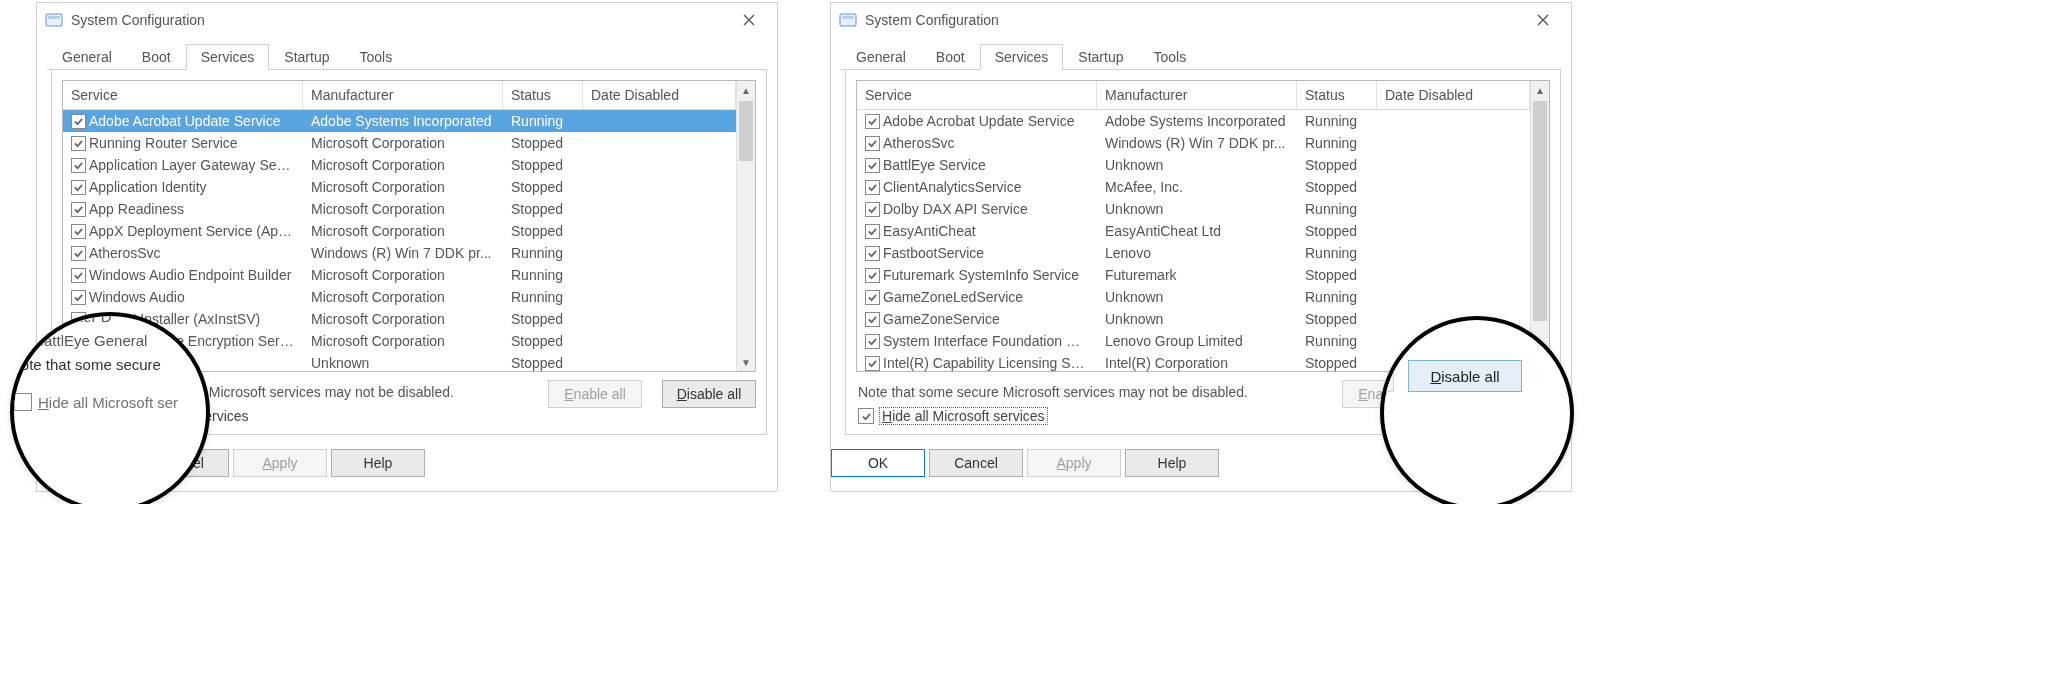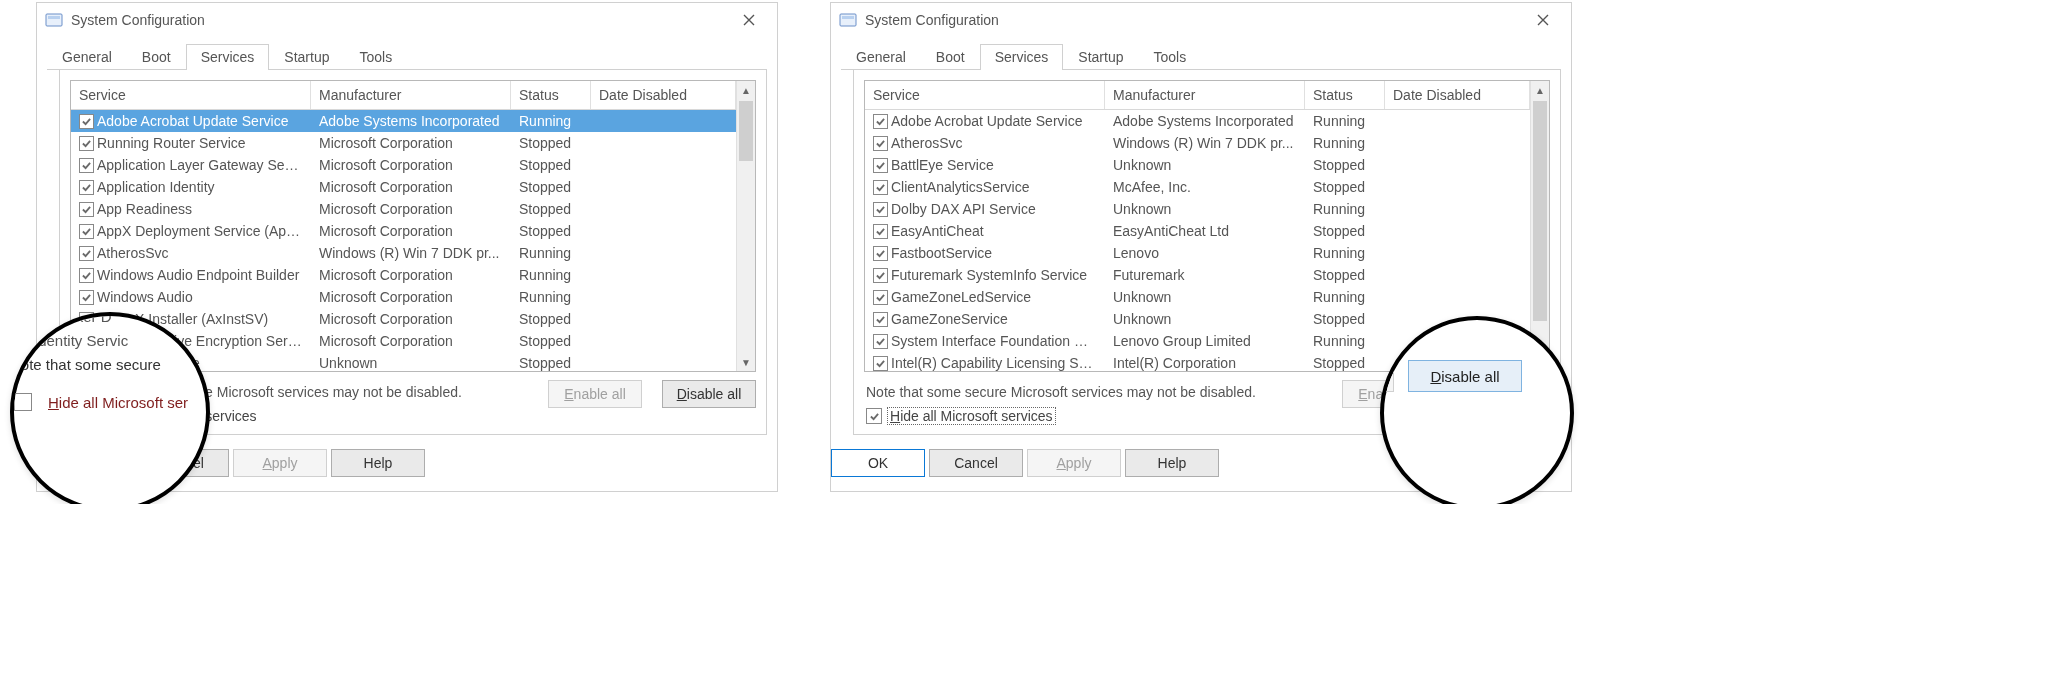--- a/index.html
+++ b/index.html
@@ -6,21 +6,21 @@
 .stage{width:2048px;height:504px;position:relative;overflow:hidden;}
 .dlg{position:absolute;width:740px;border:1px solid #d0d0d0;background:#fff;}
 .title-bar{display:flex;align-items:center;height:34px;padding:0 8px;}
 .title-icon{width:18px;height:18px;margin-right:8px;display:flex;align-items:center;justify-content:center;}
 .title-text{flex:1;color:#555;}
 .close-x{width:40px;height:30px;display:flex;align-items:center;justify-content:center;color:#555;cursor:default;}
 .tabs-wrap{padding:6px 10px 0 10px;}
 .tabs{display:flex;border-bottom:1px solid #d0d0d0;}
 .tab{padding:4px 14px 5px 14px;border:1px solid transparent;border-bottom:none;color:#555;cursor:default;position:relative;top:1px;}
 .tab.active{border-color:#d0d0d0;background:#fff;}
-.tab-body{border:1px solid #d0d0d0;border-top:none;padding:10px 10px 10px 10px;margin:0 0 0 12px;}
+.tab-body{border:1px solid #d0d0d0;border-top:none;padding:10px 10px 10px 10px;margin:0 0 0 4px;}
 .list-wrap{border:1px solid #b8b8b8;height:290px;display:flex;}
 .list-cols{flex:1;display:flex;flex-direction:column;overflow:hidden;}
 .list-head{display:flex;border-bottom:1px solid #d8d8d8;background:#fff;}
 .lh{padding:6px 8px;border-right:1px solid #e0e0e0;color:#555;white-space:nowrap;overflow:hidden;text-overflow:ellipsis;box-sizing:border-box;}
 .c1{width:240px;}
 .c2{width:200px;}
 .c3{width:80px;}
 .c4{flex:1;}
 .list-body{flex:1;overflow:hidden;}
 .row{display:flex;align-items:center;height:22px;}
@@ -529,27 +529,27 @@
       <div class="cell c1n">BitLocker D</div>
     </div>
     <div class="row" style="height:24px;">
       <div class="chk-cell">
             <div class="chk">
               <svg class="check" viewBox="0 0 10 10">
                 <polyline points="1,5 4,8 9,2"></polyline>
               </svg>
             </div>
           </div>
-      <div class="cell c1n" style="font-weight:400;">Identity Servic</div>
+      <div class="cell c1n" style="font-weight:400;">BattlEye General</div>
     </div>
     <div style="padding:4px 0 0 2px;color:#333;">Note that some secure</div>
     <div style="height:12px;"></div>
     <div class="hide-row" style="margin-left:6px;">
       <div class="chk" style="width:16px;height:16px;"></div>
-      <div style="color:#7f1d1d;margin-left:10px;"><span class="u">H</span><span>ide all Microsoft ser</span></div>
+      <div style="color:#737373;"><span class="u">H</span><span>ide all Microsoft ser</span></div>
     </div>
   </div>
 </div>
 
 <div class="mag" style="left:1380px;top:316px;width:186px;height:186px;">
   <div class="mag-inner" style="left:-90px;top:40px;width:300px;font-size:15px;">
     <div style="display:flex;justify-content:flex-start;gap:14px;">
       <div class="btn disabled" style="min-width:98px;height:30px;">
             <span><span class="u">E</span><span>nable a</span></span>
           </div>

